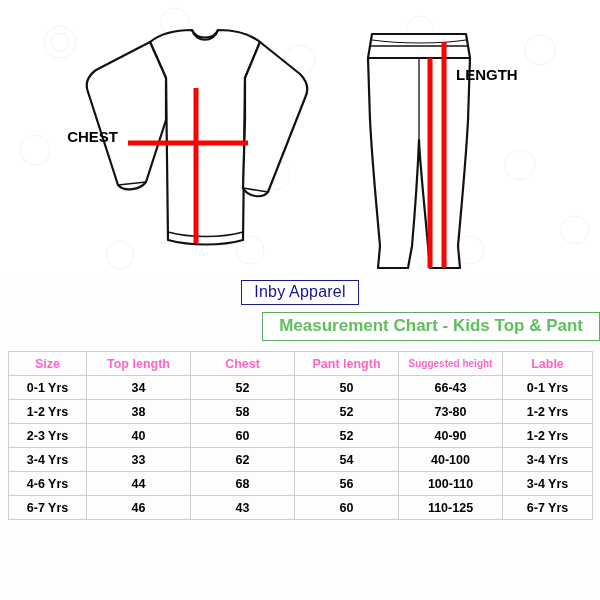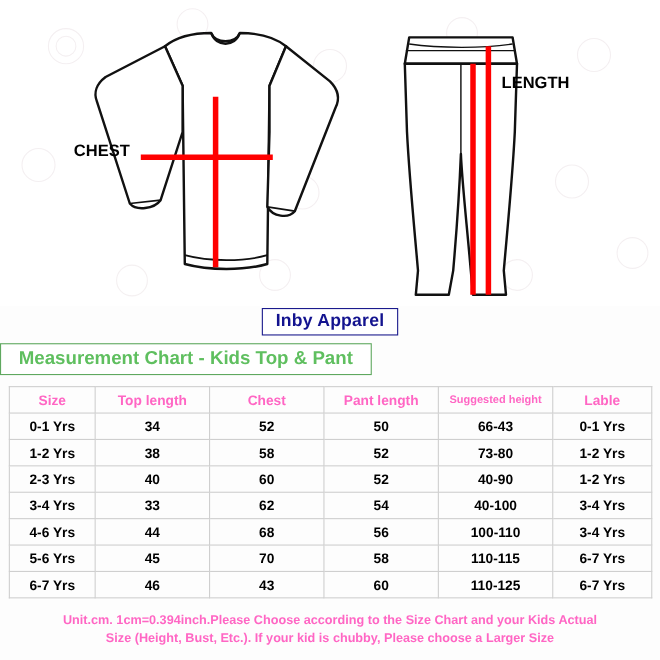--- a/index.html
+++ b/index.html
@@ -36,26 +36,26 @@
   .brand-wrap {
     text-align: center;
     margin-top: 2px;
   }
   .brand-box {
     display: inline-block;
     border: 1px solid #1a1a8c;
     padding: 2px 12px 3px 12px;
     color: #13138f;
     font-size: 16px;
-    font-weight: bold;
+    font-weight: normal;
     letter-spacing: .2px;
     background: #ffffff;
   }
   .title-wrap {
-    text-align: left;
+    text-align: right;
     margin-top: 7px;
   }
   .title-box {
     display: inline-block;
     border: 1px solid #5fa85f;
     padding: 3px 16px 4px 16px;
     color: #5fbf5f;
     font-size: 17px;
     font-weight: bold;
     background: #ffffff;
@@ -256,36 +256,24 @@
       </tr>
       <tr>
         <td>4-6 Yrs</td>
         <td>44</td>
         <td>68</td>
         <td>56</td>
         <td>100-110</td>
         <td>3-4 Yrs</td>
       </tr>
       <tr>
-        <td>5-6 Yrs</td>
-        <td>45</td>
-        <td>70</td>
-        <td>58</td>
-        <td>110-115</td>
-        <td>6-7 Yrs</td>
-      </tr>
-      <tr>
         <td>6-7 Yrs</td>
         <td>46</td>
         <td>43</td>
         <td>60</td>
         <td>110-125</td>
         <td>6-7 Yrs</td>
       </tr>
     </tbody>
   </table>
 
-  <div class="footer">
-    <div>Unit.cm. 1cm=0.394inch.Please Choose  according to the Size Chart and your Kids Actual</div>
-    <div>Size (Height, Bust, Etc.). If your kid is chubby, Please choose a Larger Size</div>
-  </div>
 
 </div>
 
 </body></html>

